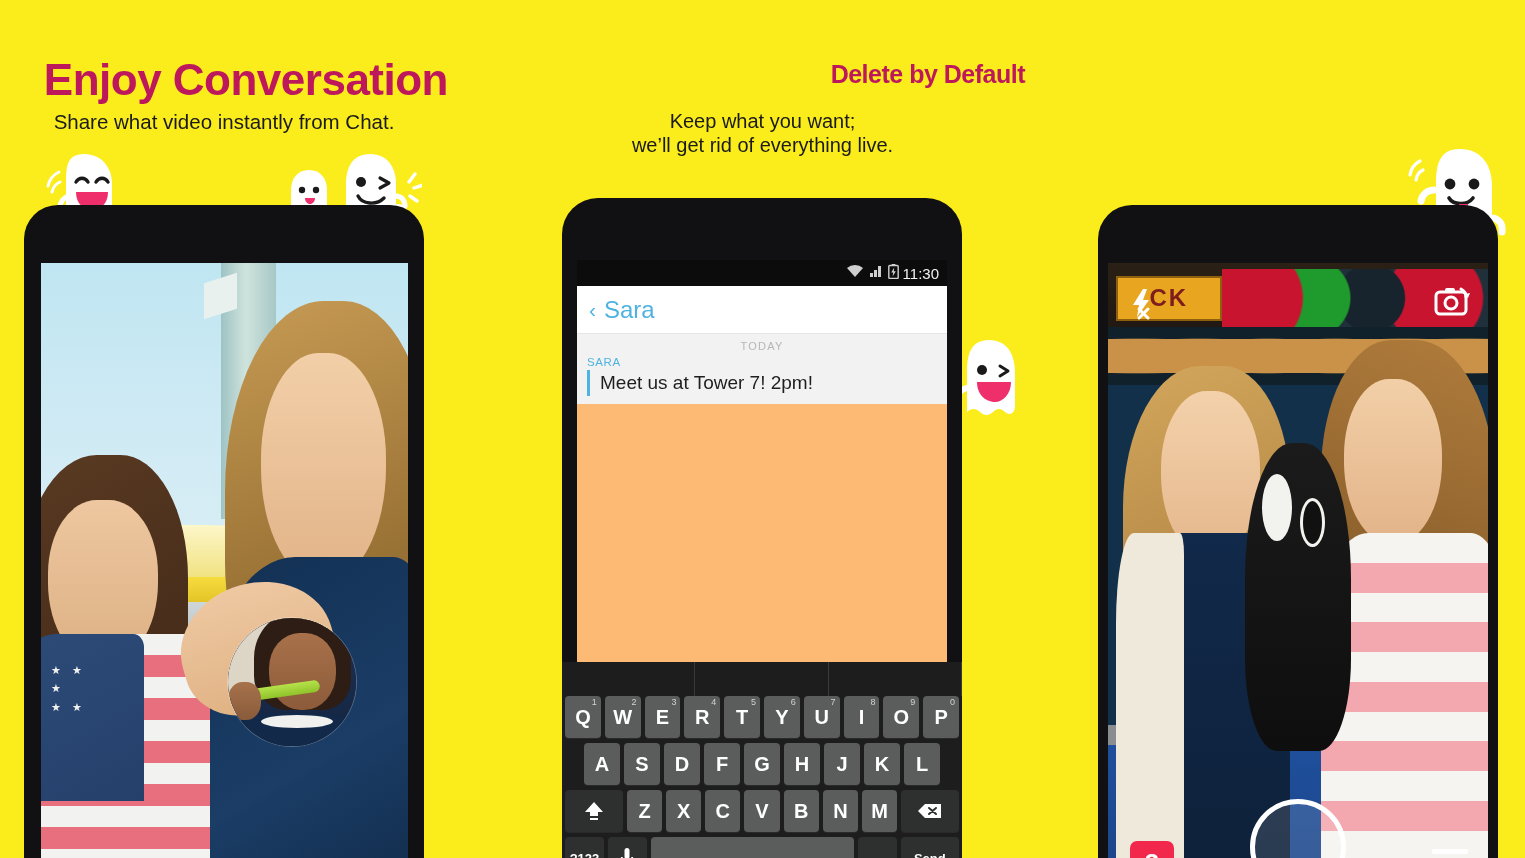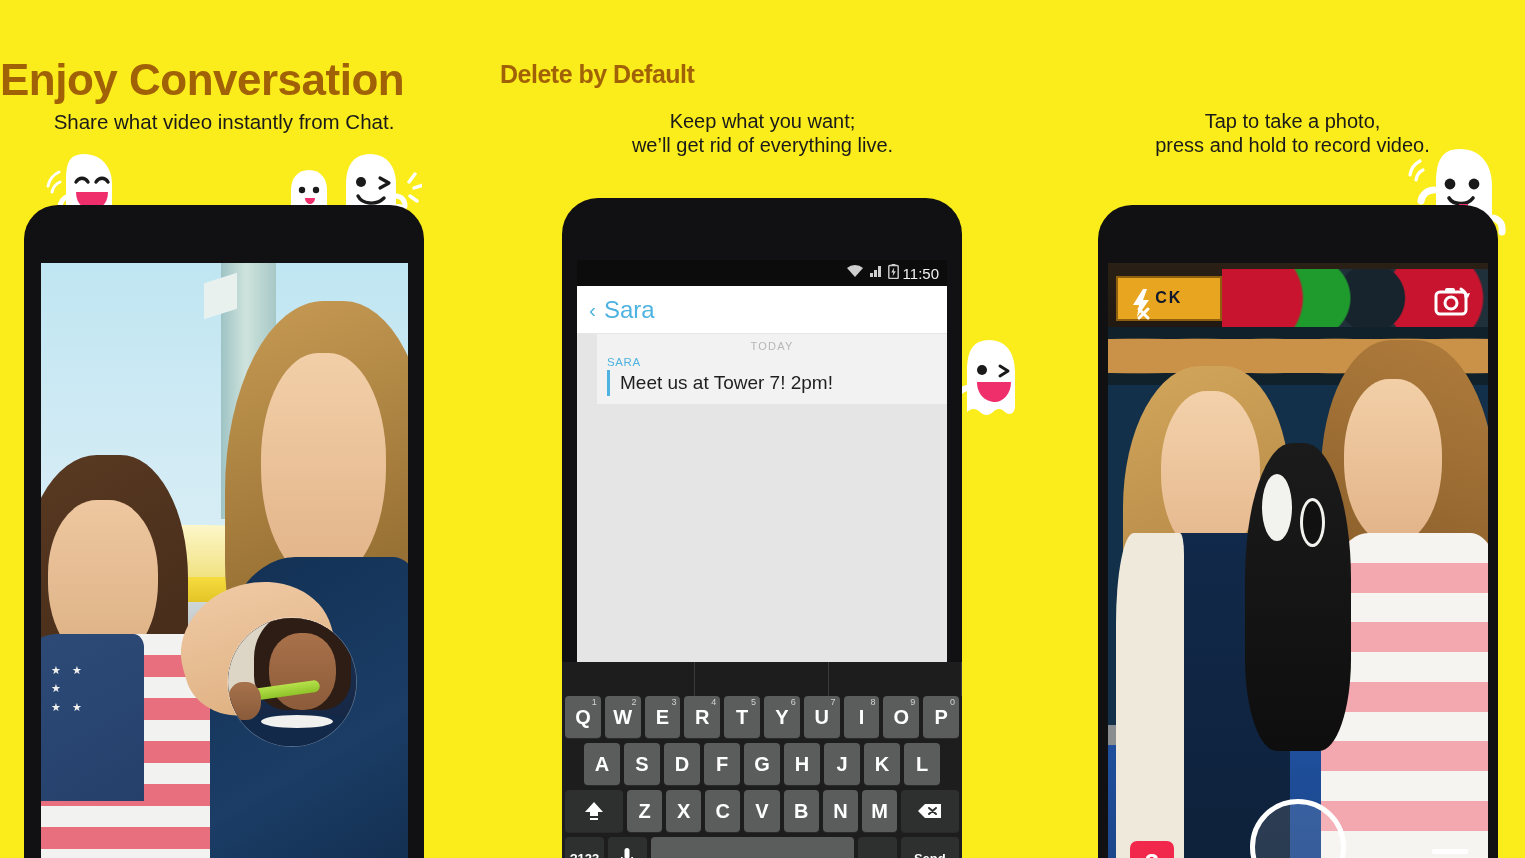--- a/index.html
+++ b/index.html
@@ -19,23 +19,23 @@
 
   
   .panel { position: absolute; top: 0; height: 858px; }
   #panel-left   { left: 0px;    width: 448px; }
   #panel-mid    { left: 500px;  width: 525px; }
   #panel-right  { left: 1060px; width: 465px; }
 
   
   .headline {
     position: absolute; left: 0; width: 100%;
-    text-align: left;
+    text-align: right;
     font-weight: bold;
-    color: #a16207;
+    color: #be185d;
     letter-spacing: -0.5px;
     line-height: 1;
     white-space: nowrap;
   }
   .subline {
     position: absolute; left: 0; width: 100%;
     text-align: center;
     color: #1a1a1a;
     line-height: 1.18;
     font-weight: 400;
@@ -185,21 +185,21 @@
     position:absolute; left:0; top:26px; width:100%; height:48px;
     background:#ffffff;
     display:flex; align-items:center; padding-left:12px; gap:8px;
     border-bottom:1px solid #e6e6e6;
   }
   .chat-back { color:#4eb3e0; font-size:21px; line-height:1; }
   .chat-title { color:#4eb3e0; font-size:24px; font-weight:400; }
 
   .chat-body {
     position:absolute; left:0; top:74px; width:100%; bottom:60px;
-    background:#e5e5e5; overflow:hidden;padding-left:20px;
+    background:#fdba74; overflow:hidden;
   }
   .chat-daylabel {
     text-align:center; color:#b6b6b6; font-size:11px;
     letter-spacing:1.2px; padding:6px 0 2px; background:#f2f2f2;
   }
   .chat-msg { padding:2px 0 8px 10px; position:relative; }
   .chat-msg.them { background:#f2f2f2; }
   .chat-msg.me   { background:#ffffff; }
   .chat-sender { font-size:11.5px; letter-spacing:.6px; margin-bottom:2px; }
   .chat-sender.them { color:#4eb3e0; }
@@ -250,21 +250,21 @@
   .cam-top {
     position:absolute; left:0; top:0; width:100%; height:17%;
     background: linear-gradient(#2a2015,#1a1410);
   }
   .cam-sign {
     position:absolute; left:2%; top:2%; width:28%; height:7%;
     background:#e8a520; border:2px solid #8f5f10;
   }
   .cam-sign span {
     position:absolute; inset:0; display:flex; align-items:center; justify-content:center;
-    color:#0f172a; font-weight:bold; font-size:16px; letter-spacing:2px;
+    color:#7f1d1d; font-weight:bold; font-size:24px; letter-spacing:2px;
     font-family:"Liberation Sans", sans-serif;
   }
   .cam-prizes {
     position:absolute; left:30%; top:1%; width:70%; height:9%;
     background:
       radial-gradient(circle at 10% 50%, #c8142e 0 22%, transparent 23%),
       radial-gradient(circle at 33% 50%, #1f9b2e 0 22%, transparent 23%),
       radial-gradient(circle at 56% 50%, #17242e 0 22%, transparent 23%),
       radial-gradient(circle at 80% 50%, #c8142e 0 22%, transparent 23%),
       #20303a;
@@ -464,21 +464,21 @@
               <path d="M2 13h3V9H2zM6 13h3V6H6zM10 13h3V2h-3z" fill="#cfcfcf"></path>
             </svg>
         </span>
         <span class="sb-ico">
           <svg width="11" height="15" viewBox="0 0 11 15">
             <rect x="0.8" y="1.5" width="9.4" height="13" rx="1" fill="none" stroke="#cfcfcf" stroke-width="1.4"></rect>
             <rect x="3.6" y="0" width="3.8" height="1.8" fill="#cfcfcf"></rect>
             <path d="M6.2 3.4 3.2 8.4h2L4.6 12.6 7.8 7.2h-2z" fill="#cfcfcf"></path>
           </svg>
         </span>
-        <span class="sb-time">11:50</span>
+        <span class="sb-time">11:30</span>
       </div>
 
       <div class="chat-appbar">
         <span class="chat-back">‹</span>
         <span class="chat-title">Sara</span>
       </div>
 
       <div class="chat-body">
         <div class="chat-daylabel">TODAY</div>
 
@@ -559,24 +559,20 @@
           </svg>
         </div>
         <div class="key space"></div>
         <div class="key dark">.</div>
         <div class="key dark small wide">Send</div>
       </div>
     </div>
   </div>
 
   <div class="panel" id="panel-right">
-    <div class="subline" id="sl-right">
-      <div>Tap to take a photo,</div>
-      <div>press and hold to record video.</div>
-    </div>
   </div>
 
   <div class="ghost" style="left:1404px; top:146px;">
     <svg width="118" height="110" viewBox="0 0 118 110">
       <path d="M56 3c21 0 32 16 32 36v48c0 9-7 11-12 6-5-5-9-5-14 0-5 5-11 5-16 0-5-5-10-5-14 0V39C32 19 35 3 56 3z" fill="#fff"></path>
       <circle cx="46" cy="38" r="5.4" fill="#1a1a1a"></circle>
       <circle cx="70" cy="38" r="5.4" fill="#1a1a1a"></circle>
       <path d="M45 52c4 7 18 8 24 0" stroke="#1a1a1a" stroke-width="3.6" fill="none" stroke-linecap="round"></path>
       <path d="M55 58c0 6 2 9 5 9s4-4 4-9z" fill="#ef2f6b"></path>
       <path d="M30 44c-6 0-12 4-13 11" stroke="#fff" stroke-width="7" fill="none" stroke-linecap="round"></path>

